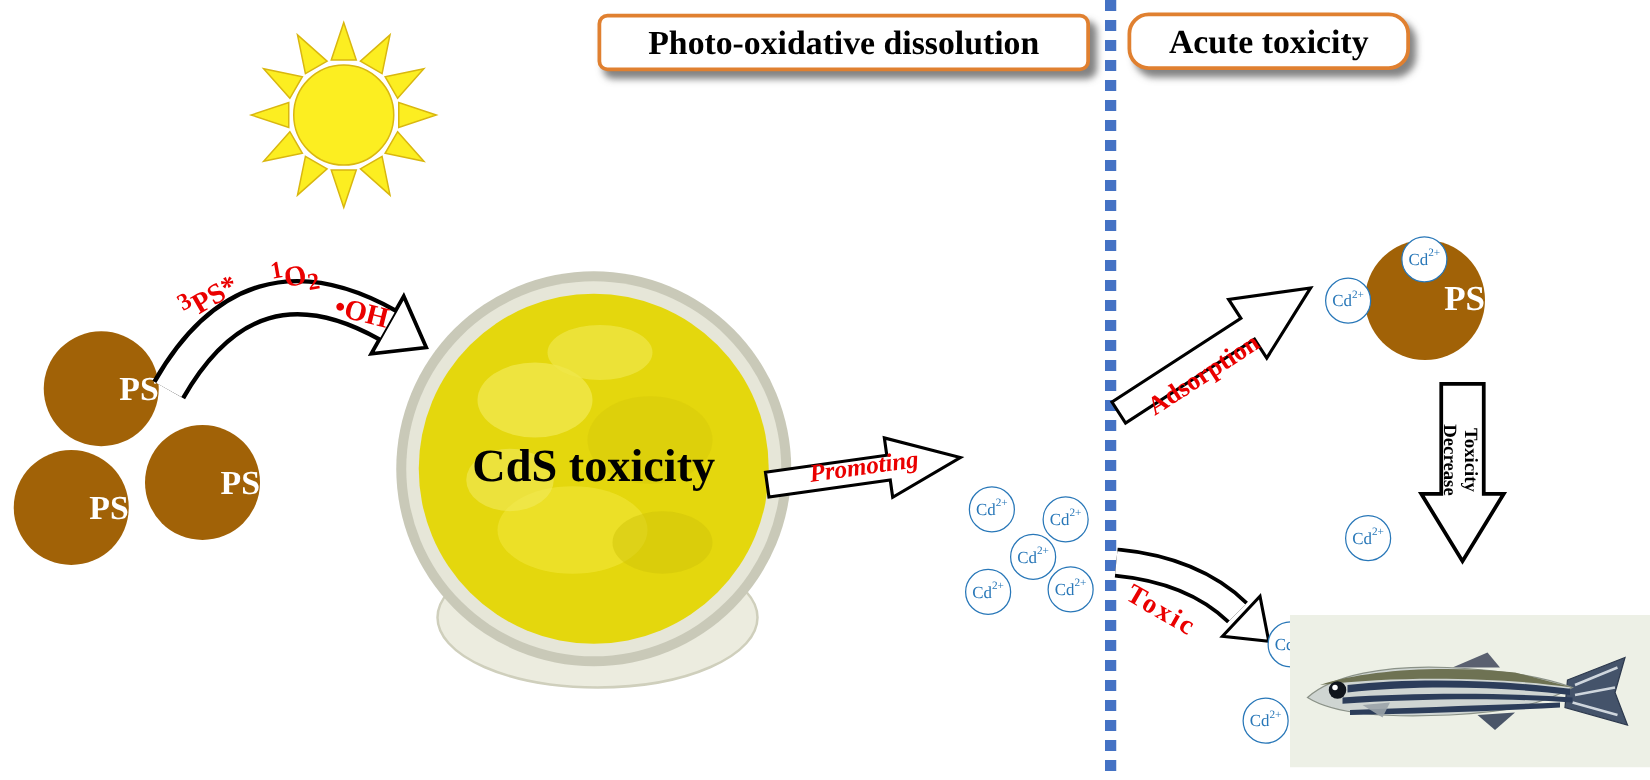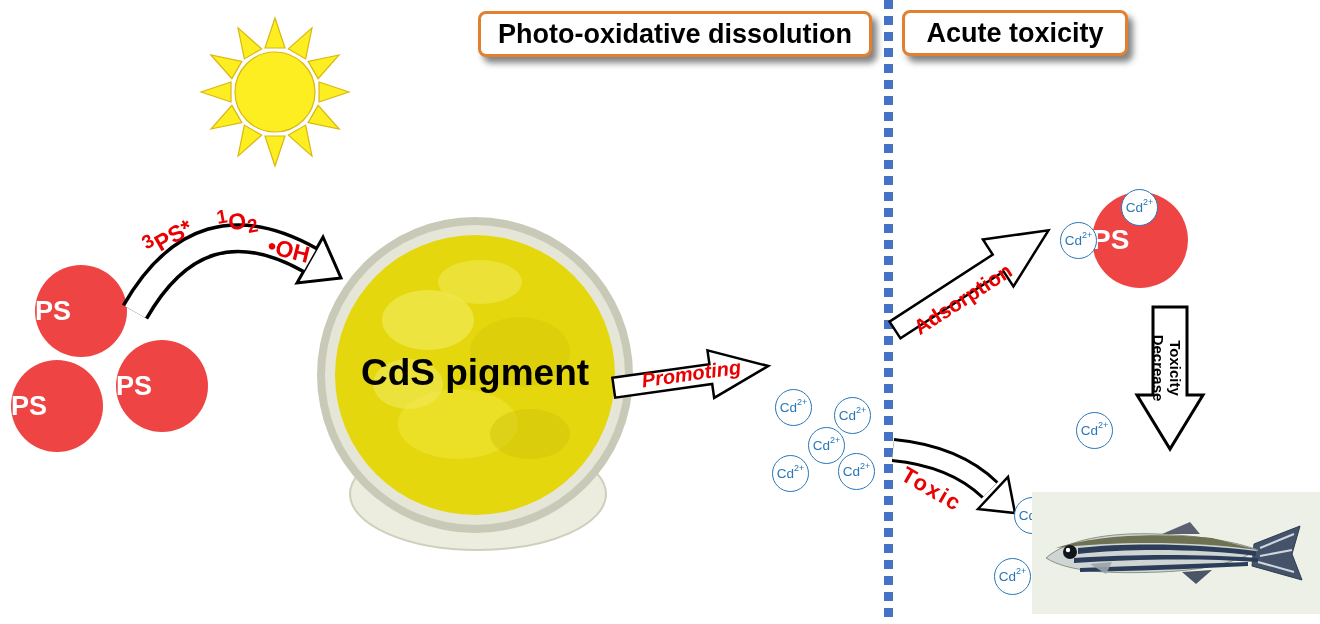--- a/index.html
+++ b/index.html
@@ -1,37 +1,37 @@
 <!DOCTYPE html>
 <html><head>
 <meta charset="utf-8">
 <style>
   * { margin:0; padding:0; box-sizing:border-box; }
   html,body { background:#ffffff; }
   .canvas {
     position:relative; width:1320px; height:624px; background:#ffffff;
-    overflow:hidden; font-family:Liberation Sans, sans-serif;
+    overflow:hidden; font-family:Liberation Serif, serif;
   }
   .abs { position:absolute; }
 
   .title-box {
     position:absolute; display:flex; align-items:center; justify-content:center;
     background:#ffffff; border:3px solid #E08030; border-radius:8px;
     box-shadow:5px 6px 6px rgba(100,100,100,0.8);
     font-weight:bold; font-size:27px; color:#000;
   }
 
   .divider {
     position:absolute; left:884px; top:0; width:9px; height:624px;
     background:repeating-linear-gradient(to bottom, #4472C4 0 9px, rgba(0,0,0,0) 9px 16px);
   }
 
   .ps {
-    position:absolute; border-radius:50%; background:#ef4444; color:#ffffff;
-    display:flex; align-items:center; justify-content:flex-start; font-weight:bold;
+    position:absolute; border-radius:50%; background:#a16207; color:#ffffff;
+    display:flex; align-items:center; justify-content:flex-end; font-weight:bold;
   }
 
   .ion {
     position:absolute; width:37px; height:37px; border:1.5px solid #2877B8;
     border-radius:50%; background:#ffffff; color:#2877B8;
     display:flex; align-items:center; justify-content:center;
     font-size:13.5px; line-height:1;margin-top:35px;
   }
   .ion sup { font-size:9px; transform:translateY(-5px); }
 
@@ -54,21 +54,21 @@
   }
 </style>
 </head>
 <body>
 
 <div class="canvas">
 
   <div class="title-box" style="left:478px; top:11px; width:394px; height:46px;">
     <span>Photo-oxidative dissolution</span>
   </div>
-  <div class="title-box" style="left:902px; top:10px; width:226px; height:46px;">
+  <div class="title-box" style="left:902px; top:10px; width:226px; height:46px;border-radius:17px;">
     <span>Acute toxicity</span>
   </div>
 
   <div class="divider"></div>
 
   <svg class="abs" style="left:195px; top:8px;" width="160" height="160" viewBox="0 0 160 160">
     <g fill="#FCEE21" stroke="#D9B70F" stroke-width="1.2">
       <polygon points="80,10 70,40 90,40" transform="rotate(0 80 84)"></polygon>
       <polygon points="80,10 70,40 90,40" transform="rotate(30 80 84)"></polygon>
       <polygon points="80,10 70,40 90,40" transform="rotate(60 80 84)"></polygon>
@@ -117,21 +117,21 @@
     <circle cx="167" cy="173" r="150" fill="#e6e6d8"></circle>
     <circle cx="167" cy="173" r="140" fill="#E4D70D"></circle>
     <ellipse cx="120" cy="118" rx="46" ry="30" fill="#F0E74C" opacity="0.8"></ellipse>
     <ellipse cx="212" cy="150" rx="50" ry="35" fill="#D8CB0A" opacity="0.6"></ellipse>
     <ellipse cx="150" cy="222" rx="60" ry="35" fill="#EFE433" opacity="0.7"></ellipse>
     <ellipse cx="222" cy="232" rx="40" ry="25" fill="#D0C409" opacity="0.5"></ellipse>
     <ellipse cx="100" cy="182" rx="35" ry="25" fill="#F2EA5C" opacity="0.6"></ellipse>
     <ellipse cx="172" cy="80" rx="42" ry="22" fill="#EFE74A" opacity="0.7"></ellipse>
   </svg>
   <div class="pigment-label" style="left:330px; top:352px; width:290px;">
-    <span>CdS pigment</span>
+    <span>CdS toxicity</span>
   </div>
 
   <svg class="abs rot-wrap" style="left:612px; top:352px; transform:rotate(-8deg);" width="165" height="75" viewBox="0 0 165 75">
     <polygon points="2,26 100,26 100,12 158,36 100,60 100,46 2,46" fill="#ffffff" stroke="#000" stroke-width="2.5"></polygon>
   </svg>
   <div class="red-label" style="left:624px; top:372px; width:136px; font-size:20px; font-style:italic; text-align:center; transform:rotate(-8deg);">
     <span>Promoting</span>
   </div>
 
   <div class="ion" style="left:775px; top:354px;">

